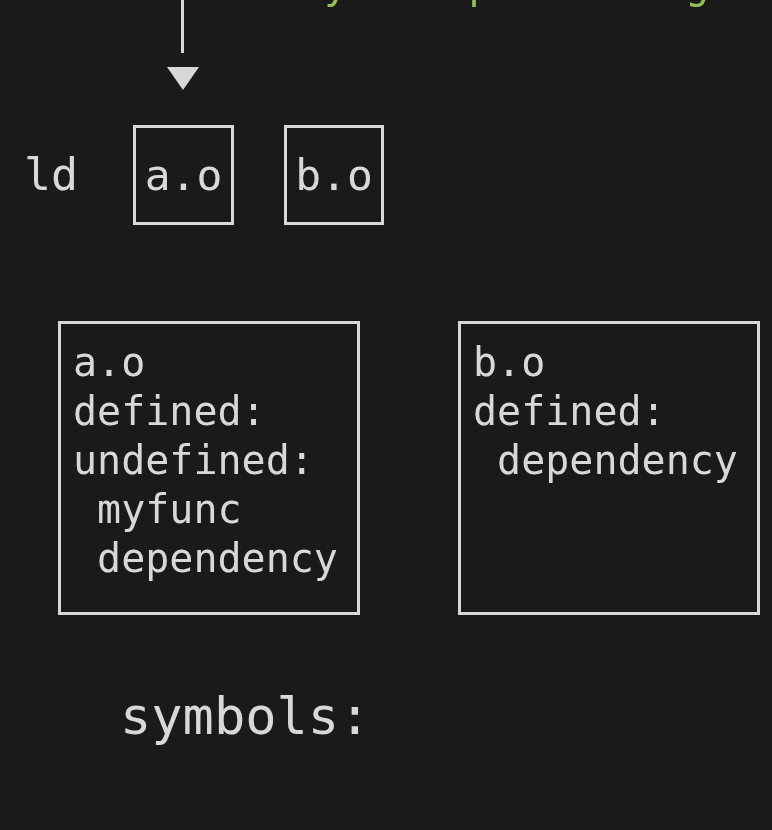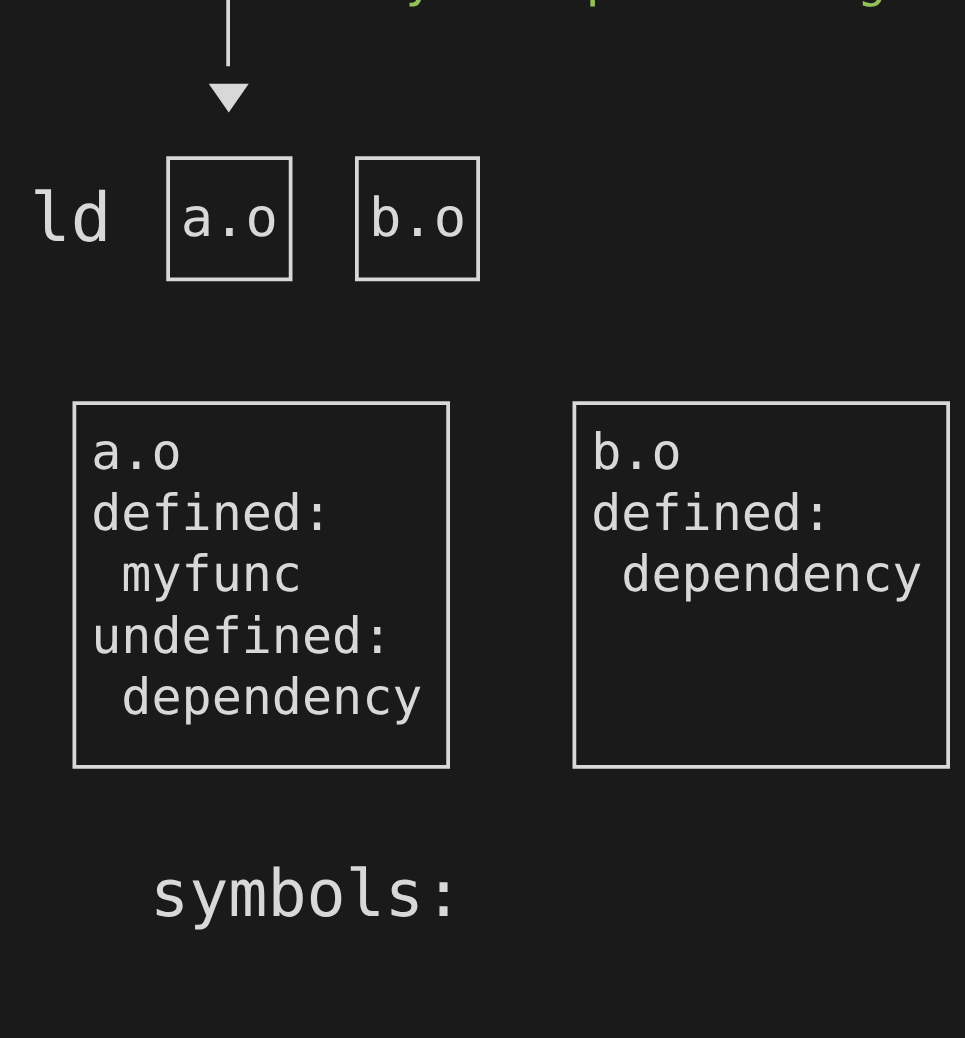--- a/index.html
+++ b/index.html
@@ -48,21 +48,21 @@
     border-left: 16px solid transparent;
     border-right: 16px solid transparent;
     border-top: 23px solid #d8d8d8;
   }
 
   
   .ld-label {
     position: absolute;
     left: 24px;
     top: 152px;
-    font-size: 54px;
+    font-size: 45px;
     line-height: 46px;
     white-space: pre;
   }
 
   
   .obj-box {
     position: absolute;
     top: 125px;
     box-sizing: border-box;
     border: 3px solid #d8d8d8;
@@ -123,22 +123,22 @@
   <span class="obj-label">a.o</span>
 </div>
 
 <div class="obj-box obj-box-b">
   <span class="obj-label">b.o</span>
 </div>
 
 <div class="sym-panel sym-panel-a">
   <div class="sym-line">a.o</div>
   <div class="sym-line">defined:</div>
+  <div class="sym-line">undefined:</div>
   <div class="sym-line"> myfunc</div>
-  <div class="sym-line">undefined:</div>
   <div class="sym-line"> dependency</div>
 </div>
 
 <div class="sym-panel sym-panel-b">
   <div class="sym-line">b.o</div>
   <div class="sym-line">defined:</div>
   <div class="sym-line"> dependency</div>
 </div>
 
 <div class="caption">symbols:</div>

